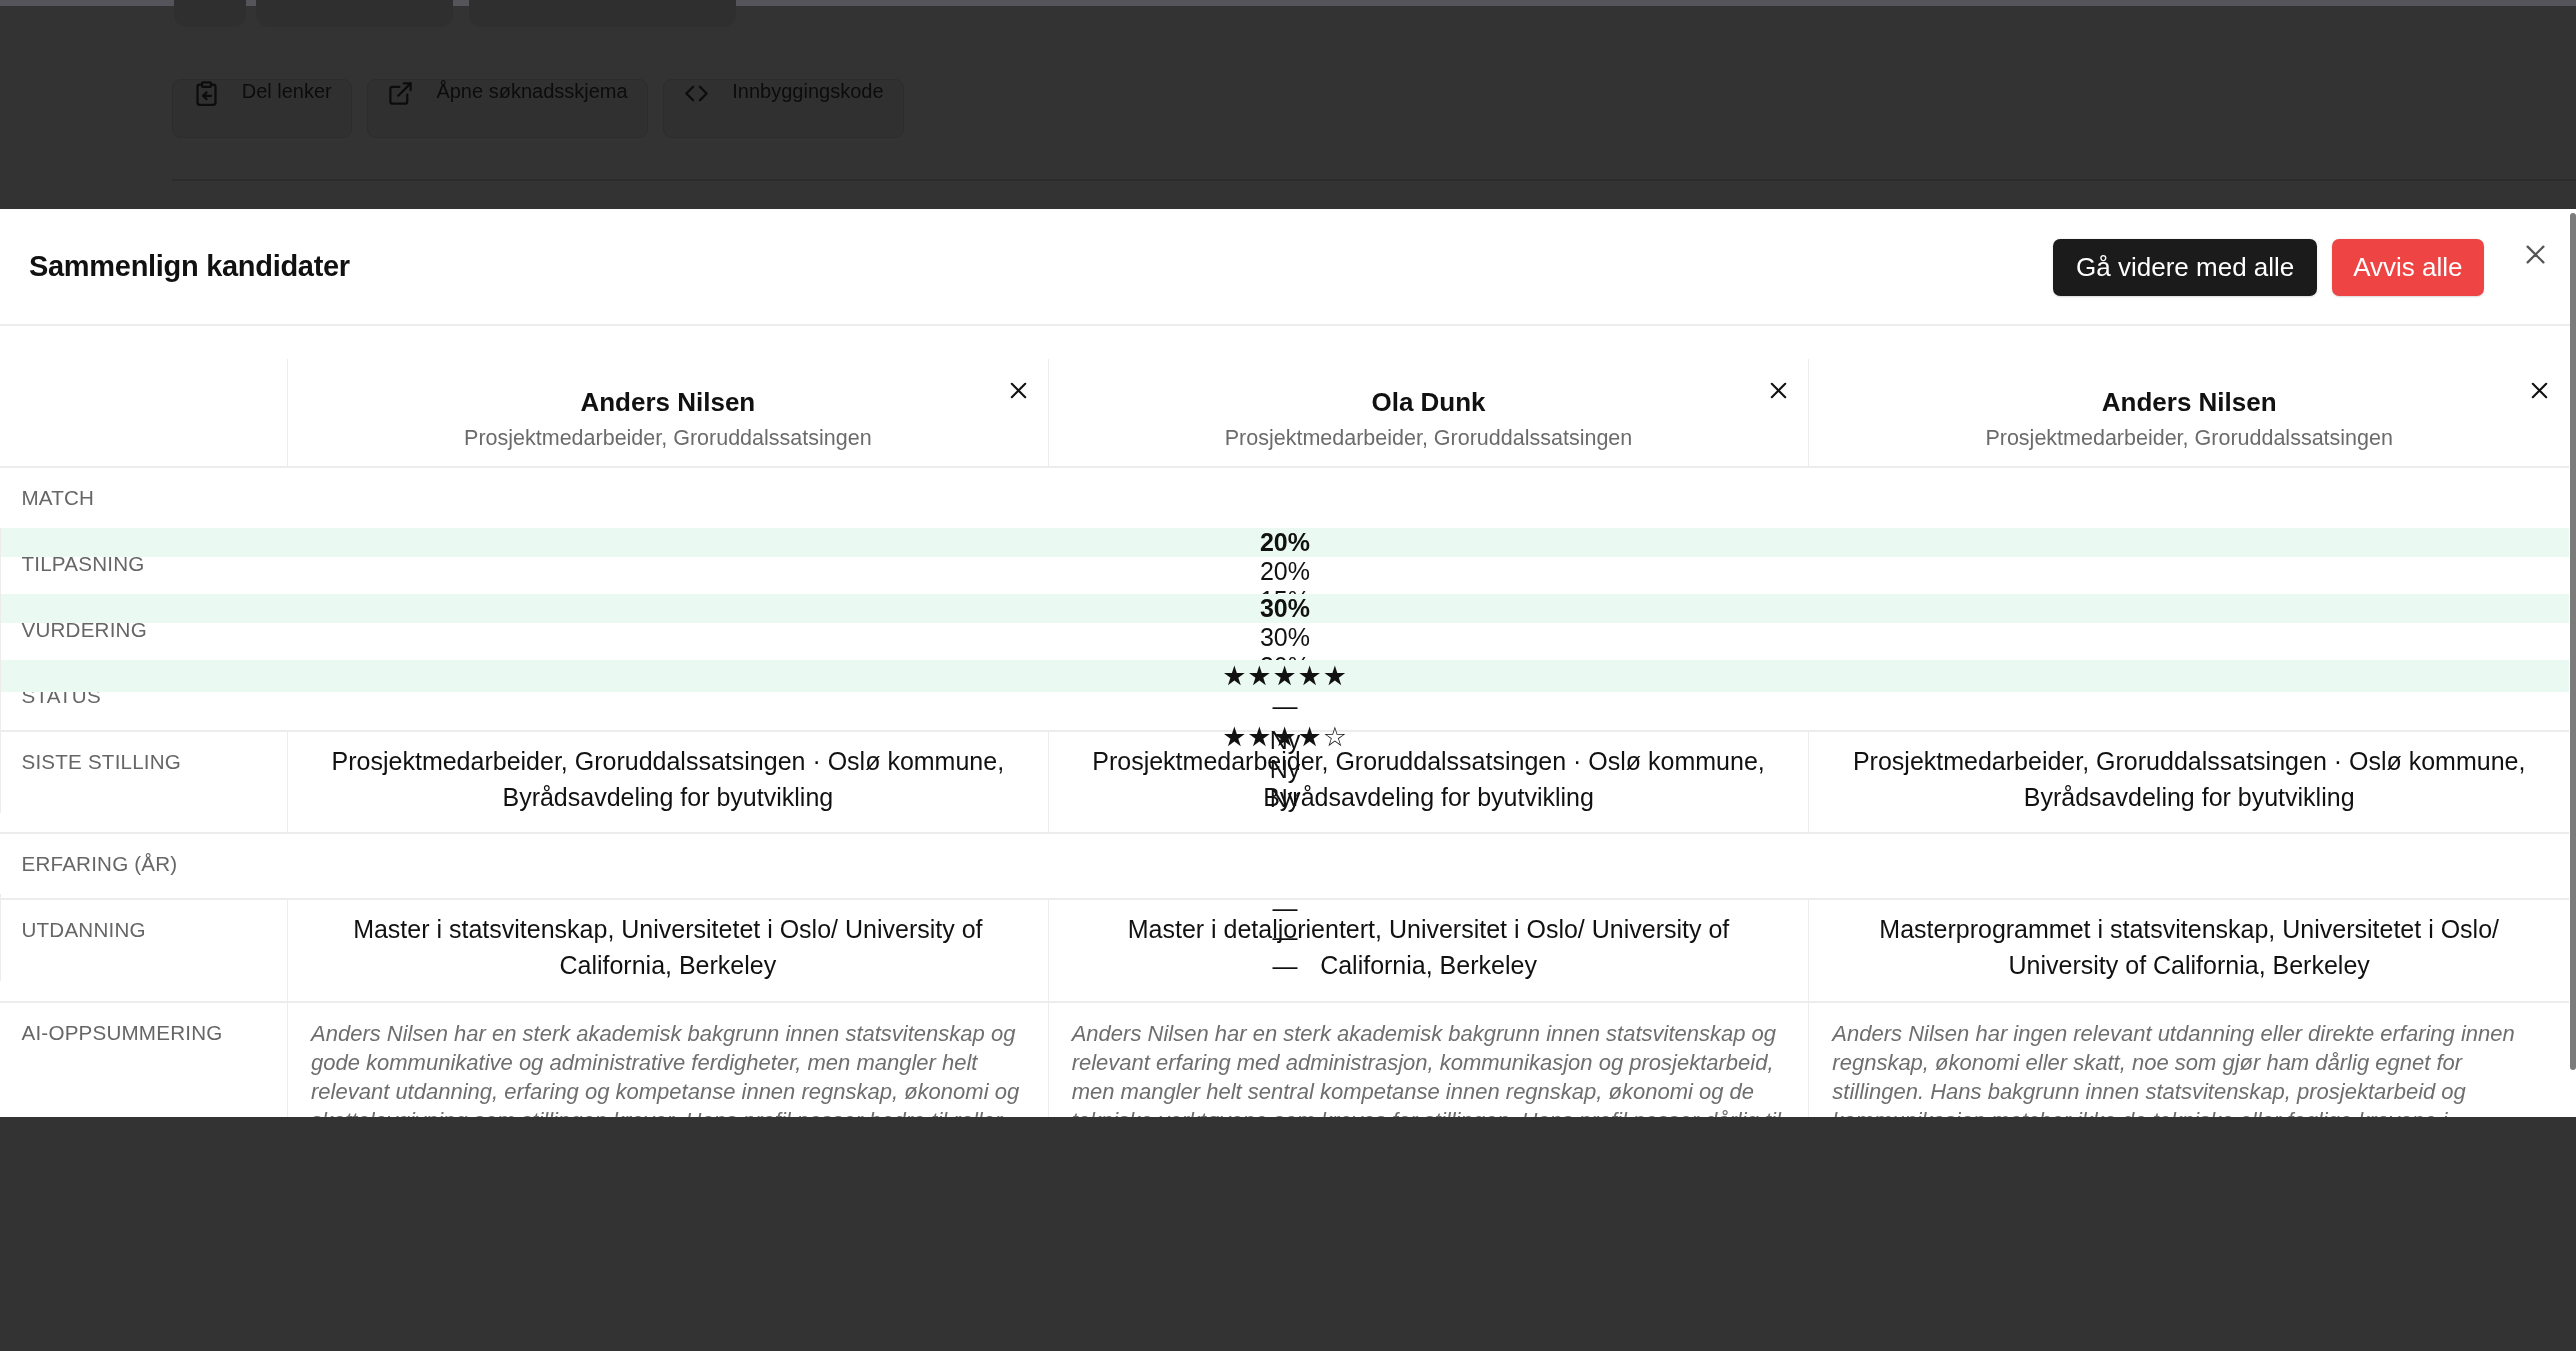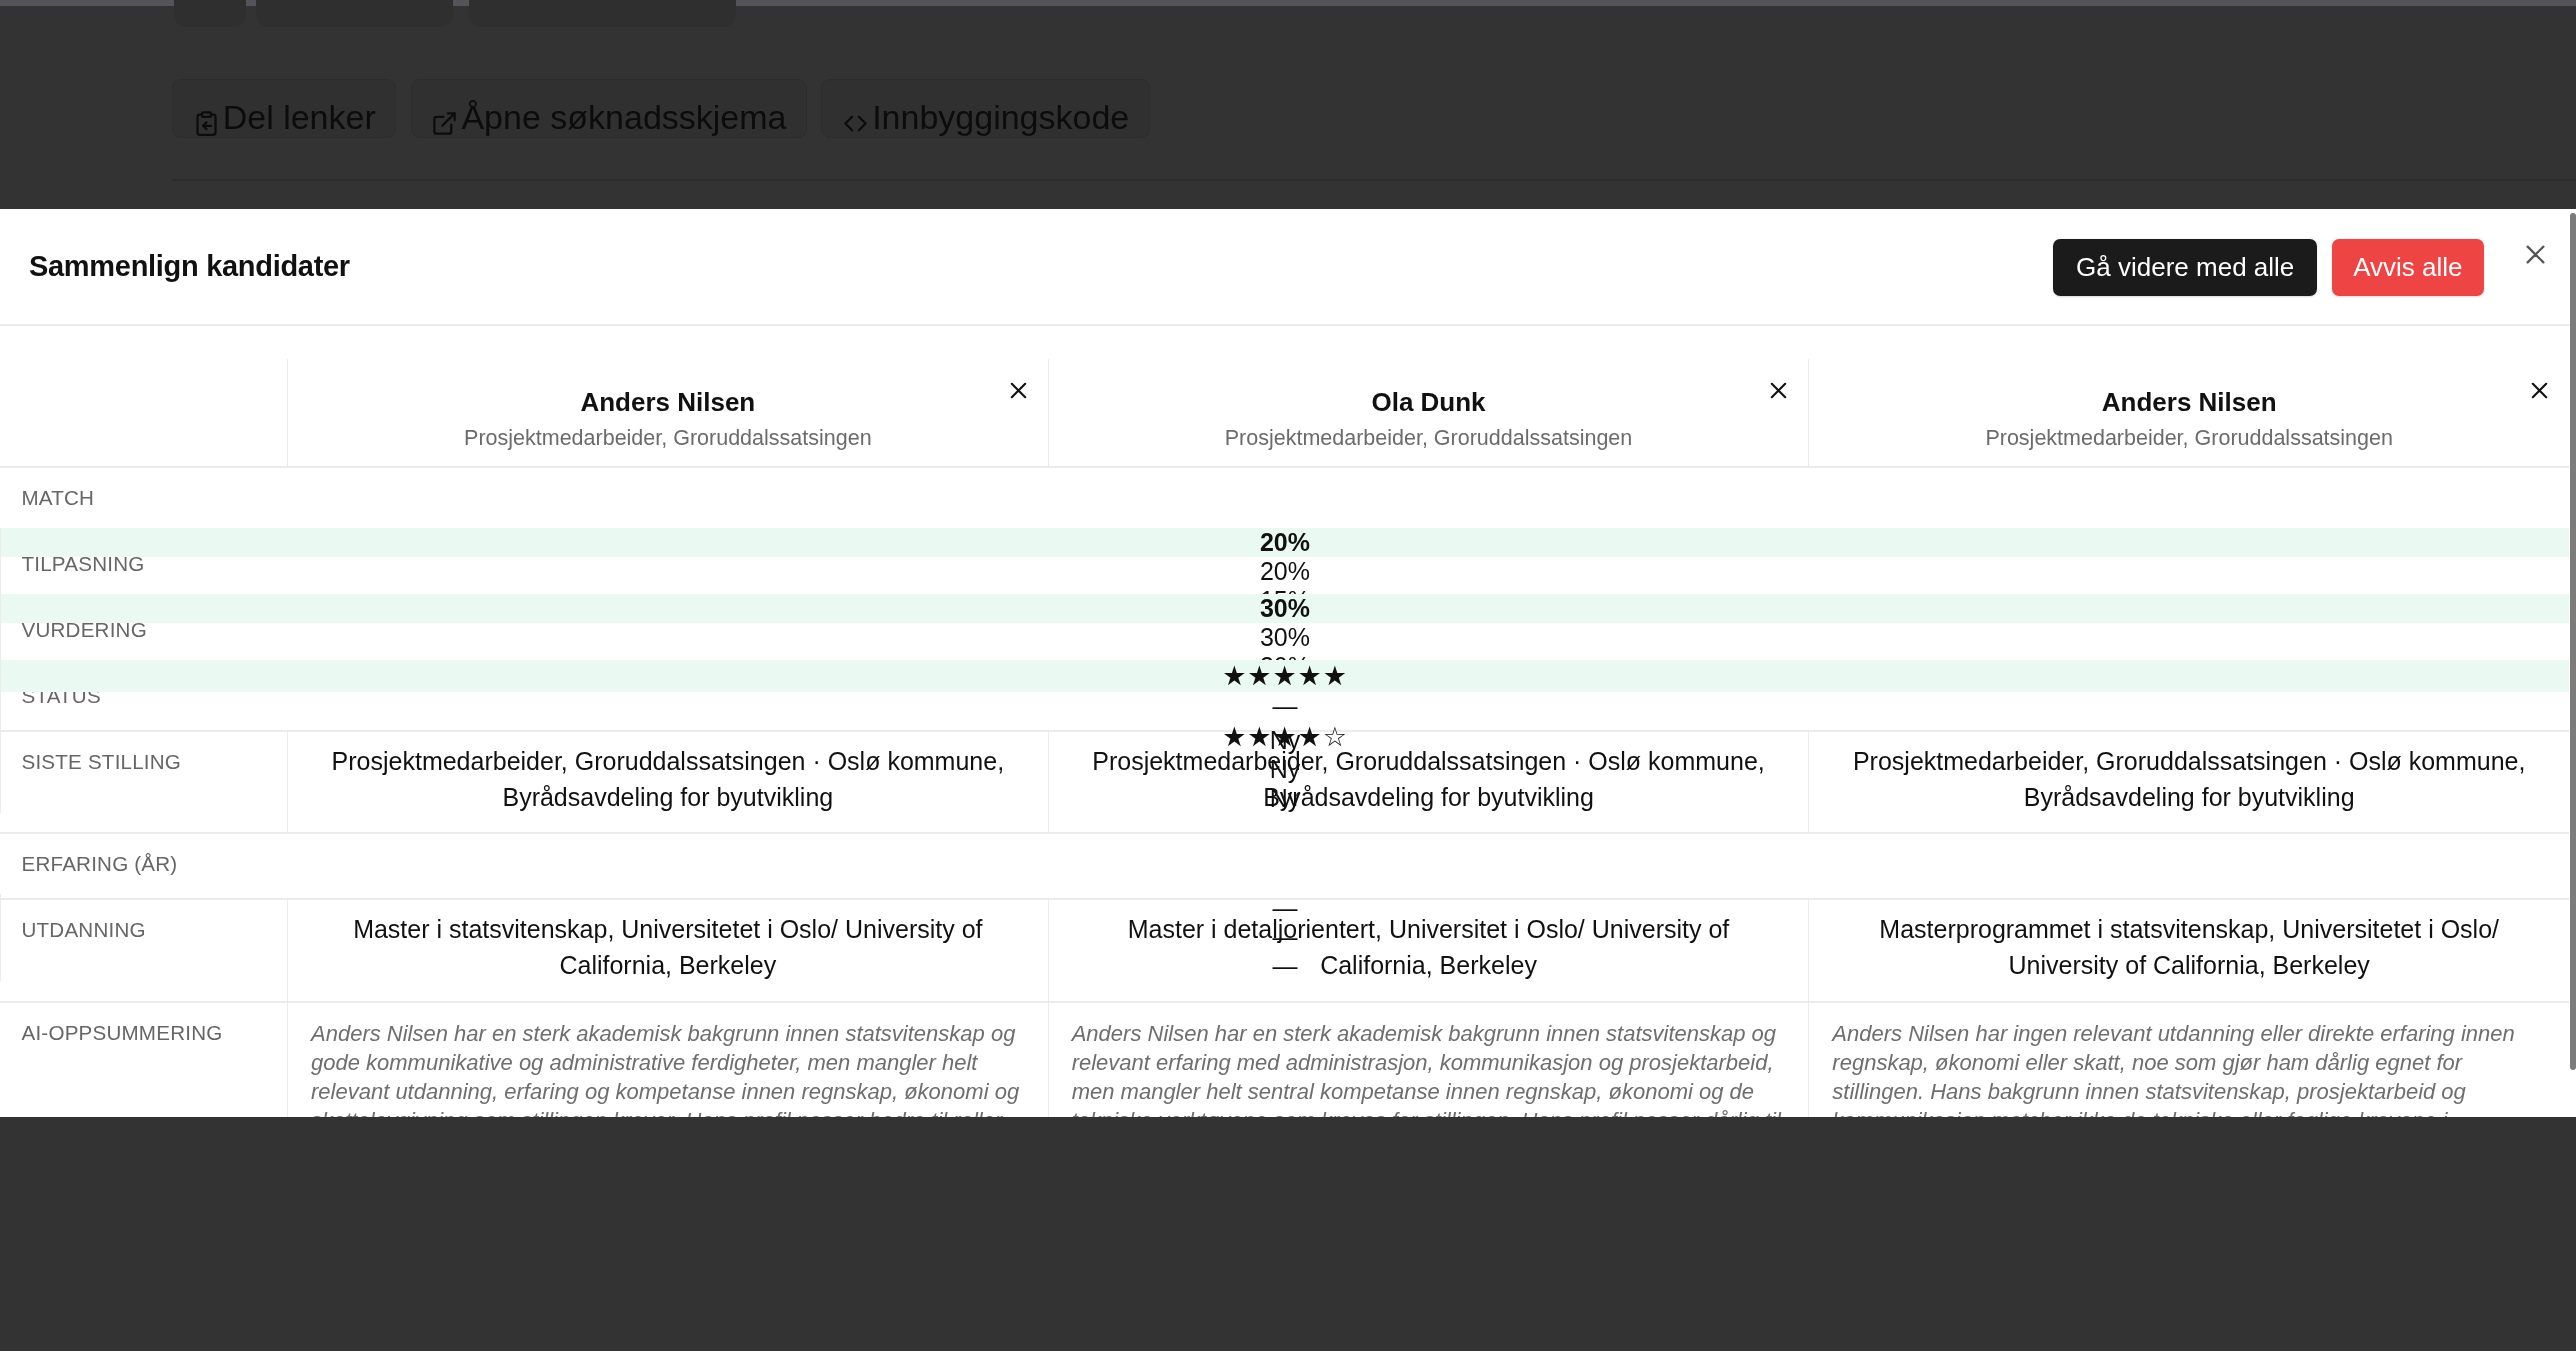--- a/index.html
+++ b/index.html
@@ -4,21 +4,21 @@
 <style>
   * { box-sizing: border-box; margin: 0; padding: 0; }
   html, body { width: 2576px; height: 1352px; overflow: hidden; }
   body { font-family: "Liberation Sans", sans-serif; background: #333333; position: relative; color: #111; }
 
   
   .bg-topstrip { position: absolute; left: 0; top: 0; width: 2576px; height: 6.3px; background: #55545a; }
   .bg-chip { position: absolute; top: 0; height: 27px; background: #2f2f2f; border-radius: 0 0 12.5px 12.5px; }
   .bg-actions { position: absolute; left: 172px; top: 79px; display: flex; gap: 14.3px; }
   .bg-btn { height: 59px; padding: 0 19.7px; background: #303030; border: 1.8px solid #2c2c2c; border-radius: 9px;
-            display: flex; align-items: flex-end; gap: 3px; color: #0c0c0c; font-size: 34px; }
+            display: flex; align-items: flex-start; gap: 22px; color: #0c0c0c; font-size: 20px; }
   .bg-btn svg { width: 27px; height: 27px; }
   .bg-sep { position: absolute; left: 172px; right: 0; top: 179px; height: 1.8px; background: #2b2b2b; }
 
   
   .modal { position: absolute; left: 0; top: 209px; width: 2576px; height: 908px; background: #ffffff; overflow: hidden; }
   .modal-header { height: 117px; border-bottom: 2.7px solid #ececec; display: flex; align-items: center; padding: 0 29px; position: relative; }
   .modal-title { font-size: 29px; font-weight: bold; letter-spacing: -0.3px; color: #111; }
   .header-actions { position: absolute; right: 92px; top: 30px; display: flex; gap: 14.3px; }
   .btn-primary { height: 57px; padding: 0 23px; background: #1b1b1b; color: #fff; border: none; border-radius: 7.2px; font-size: 26px;
                  font-family: "Liberation Sans", sans-serif; box-shadow: 0 0.9px 1.8px rgba(0,0,0,0.15); }

